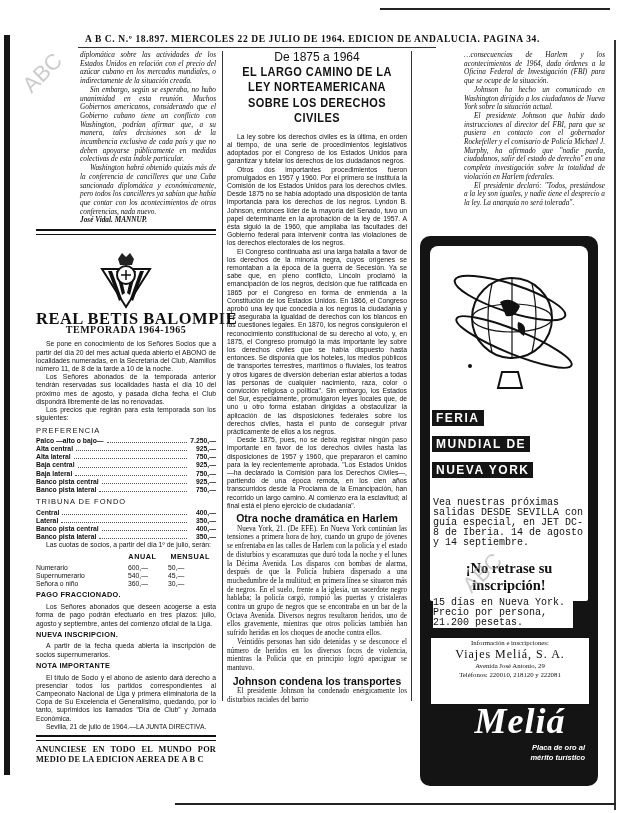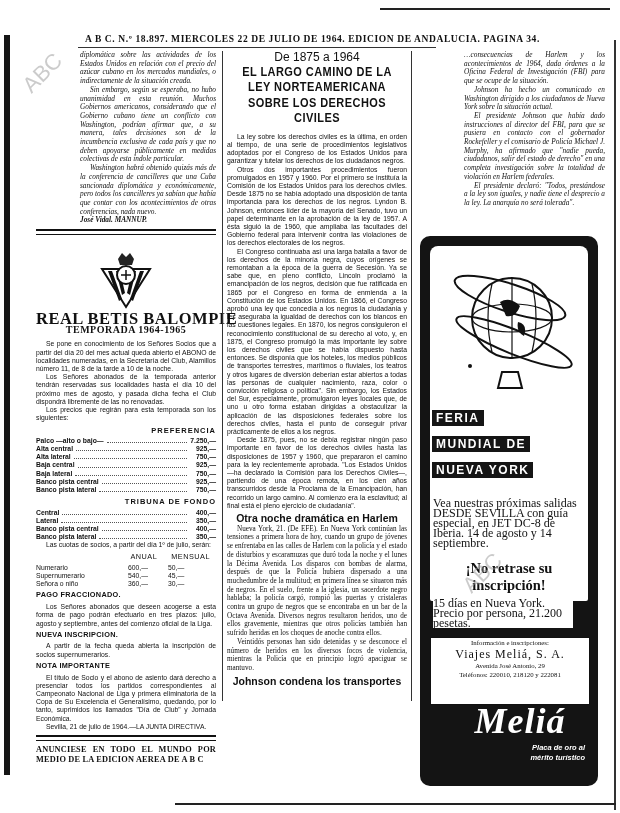--- a/index.html
+++ b/index.html
@@ -19,44 +19,44 @@
   p { margin:0; }
   .indent { text-indent:10px; }
   .italic { font-style:italic; font-family:Liberation Serif, serif;margin-left:44px; }
   .bold { font-weight:bold; }
   .rule { height:3px; border-top:2px solid #111; border-bottom:1px solid #111; margin:4px 0; }
 
   .betis-logo { width:56px; height:60px; margin:14px auto 6px auto; display:block; }
   .betis-title { font-family:"Liberation Serif", serif; font-weight:bold; font-size:16.5px; letter-spacing:0.5px; text-align:center; margin:2px 0; white-space:nowrap; }
   .betis-sub { font-family:"Liberation Serif", serif; font-weight:bold; font-size:10px; text-align:center; margin-bottom:6px; letter-spacing:0.5px; }
   .betis-body { font-family:"Liberation Sans", sans-serif; font-size:6.8px; line-height:8.2px; }
-  .sec-head { text-align:right; font-family:"Liberation Sans", sans-serif; font-weight:bold; font-size:7.5px; letter-spacing:1px; margin:4px 0 2px; }
+  .sec-head { text-align:left; font-family:"Liberation Sans", sans-serif; font-weight:normal; font-size:7.5px; letter-spacing:1px; margin:4px 0 2px; }
   .price-row { display:flex; font-family:"Liberation Sans", sans-serif; font-weight:bold; font-size:6.8px; line-height:8.1px; }
   .price-row .lbl { white-space:nowrap; }
   .price-row .dots { flex:1; border-bottom:1px dotted #555; margin:0 3px 2px 3px; }
   .price-row .val { white-space:nowrap; width:26px; text-align:right; }
-  .fee-head { display:flex; justify-content:flex-end; font-family:"Liberation Sans", sans-serif; font-weight:normal; font-size:7.3px; gap:14px; margin:4px 6px 2px 0; letter-spacing:0.5px; }
+  .fee-head { display:flex; justify-content:flex-end; font-family:"Liberation Sans", sans-serif; font-weight:bold; font-size:7.3px; gap:14px; margin:4px 6px 2px 0; letter-spacing:0.5px; }
   .fee-row { display:flex; font-family:"Liberation Sans", sans-serif; font-size:6.8px; line-height:8.2px; }
   .fee-row .lbl { width:92px; }
   .fee-row .a { width:40px; }
   .fee-row .m { width:40px; }
   .sub-head { font-family:"Liberation Sans", sans-serif; font-weight:bold; font-size:7.3px; margin:3px 0; letter-spacing:0.3px; }
   .footer-ad { font-family:"Liberation Serif", serif; font-weight:bold; font-size:8.3px; line-height:9.5px; letter-spacing:0.2px; }
 
   .mid-kicker { text-align:center; font-family:"Liberation Sans", sans-serif; font-size:12px; margin:2px 0 3px; }
   .mid-title { text-align:center; font-family:"Liberation Sans", sans-serif; font-weight:bold; font-size:12.5px; line-height:15.5px; letter-spacing:0.5px; margin-bottom:6px; transform:scaleX(0.88); }
   .mid-body { font-family:"Liberation Sans", sans-serif; font-size:6.8px; line-height:8.2px; }
   .mid-sub { font-family:"Liberation Sans", sans-serif; font-weight:bold; font-size:10.5px; margin:4px 0 2px; text-align:center; }
   .mid-body2 { font-family:"Liberation Serif", serif; font-size:7.2px; line-height:8.7px; }
 
   .ad-box { position:absolute; left:420px; top:236px; width:178px; height:550px; background:#141414; border-radius:10px; }
   .ad-inner { position:absolute; left:430px; top:246px; width:158px; height:355px; background:#fff; border-radius:8px 8px 2px 2px; }
   .globe { position:absolute; left:440px; top:260px; width:140px; height:140px; }
   .ad-banner { position:absolute; background:#151515; color:#fff; font-family:"Liberation Sans", sans-serif; font-weight:bold; letter-spacing:1.5px; font-size:12px; padding:1px 4px; white-space:nowrap; }
-  .ad-text { position:absolute; left:433px; width:152px; font-family:Liberation Serif, serif; font-size:12px; line-height:10px; }
+  .ad-text { position:absolute; left:433px; width:152px; font-family:Liberation Mono, monospace; font-size:10px; line-height:10px; }
   .ad-cta { position:absolute; left:433px; width:152px; text-align:center; font-family:"Liberation Serif", serif; font-weight:bold; font-size:14.5px; line-height:17px; }
   .ad-contact { position:absolute; left:430px; top:637px; width:158px; height:66px; background:#fff; border:1px solid #111; font-family:"Liberation Serif", serif; text-align:center; font-size:6.8px; line-height:9px; }
   .ad-contact .big { font-size:12px; line-height:14px; letter-spacing:1px; }
   .melia { position:absolute; left:450px; top:700px; width:140px; text-align:center; color:#fff; font-family:"Liberation Serif", serif; font-weight:bold; font-style:italic; font-size:36px; letter-spacing:1px; }
   .melia-tag { position:absolute; left:455px; top:743px; width:130px; text-align:right; color:#fff; font-family:"Liberation Sans", sans-serif; font-weight:bold; font-style:italic; font-size:7.5px; line-height:10px; }
   .watermark { position:absolute; font-family:"Liberation Sans", sans-serif; color:#999; font-size:22px; opacity:0.5; transform:rotate(-45deg); }
 </style>
 </head>
 <body>
 
@@ -197,20 +197,21 @@
     <p class="indent">Otros dos importantes procedimientos fueron promulgados en 1957 y 1960. Por el primero se instituía la Comisión de los Estados Unidos para los derechos civiles. Desde 1875 no se había adoptado una disposición de tanta importancia para los derechos de los negros. Lyndon B. Johnson, entonces líder de la mayoría del Senado, tuvo un papel determinante en la aprobación de la ley de 1957. A ésta siguió la de 1960, que ampliaba las facultades del Gobierno federal para intervenir contra las violaciones de los derechos electorales de los negros.</p>
     <p class="indent">El Congreso continuaba así una larga batalla a favor de los derechos de la minoría negra, cuyos orígenes se remontaban a la época de la guerra de Secesión. Ya se sabe que, en pleno conflicto, Lincoln proclamó la emancipación de los negros, decisión que fue ratificada en 1865 por el Congreso en forma de enmienda a la Constitución de los Estados Unidos. En 1866, el Congreso aprobó una ley que concedía a los negros la ciudadanía y les aseguraba la igualdad de derechos con los blancos en las cuestiones legales. En 1870, los negros consiguieron el reconocimiento constitucional de su derecho al voto, y, en 1875, el Congreso promulgó la más importante ley sobre los derechos civiles que se había dispuesto hasta entonces. Se disponía que los hoteles, los medios públicos de transportes terrestres, marítimos o fluviales, los teatros y otros lugares de diversión deberían estar abiertos a todas las personas de cualquier nacimiento, raza, color o convicción religiosa o política". Sin embargo, los Estados del Sur, especialmente, promulgaron leyes locales que, de uno u otro forma estaban dirigidas a obstaculizar la aplicación de las disposiciones federales sobre los derechos civiles, hasta el punto de conseguir privar prácticamente de ellos a los negros.</p>
     <p class="indent">Desde 1875, pues, no se debía registrar ningún paso importante en favor de los derechos civiles hasta las disposiciones de 1957 y 1960, que prepararon el camino para la ley recientemente aprobada. "Los Estados Unidos —ha declarado la Comisión para los Derechos Civiles—, partiendo de una época remota, en los cien años transcurridos desde la Proclama de la Emancipación, han recorrido un largo camino. Al comienzo era la esclavitud; al final está el pleno ejercicio de ciudadanía".</p>
   </div>
   <div class="mid-sub">Otra noche dramática en Harlem</div>
   <div class="mid-body2">
     <p class="indent">Nueva York, 21. (De EFE). En Nueva York continúan las tensiones a primera hora de hoy, cuando un grupo de jóvenes se enfrentaba en las calles de Harlem con la policía y el estado de disturbios y escaramuzas que duró toda la noche y el lunes la Décima Avenida. Los disparos con bombas de alarma, después de que la Policía hubiera dispersado a una muchedumbre de la multitud; en primera línea se situaron más de negros. En el suelo, frente a la iglesia, un sacerdote negro hablaba; la policía cargó, rompió las puertas y cristaleras contra un grupo de negros que se encontraba en un bar de la Octava Avenida. Diversos negros resultaron heridos, uno de ellos gravemente, mientras que otros policías también han sufrido heridas en los choques de anoche contra ellos.</p>
     <p class="indent">Veintidós personas han sido detenidas y se desconoce el número de heridos en los diversos focos de violencia, mientras la Policía que en principio logró apaciguar se mantuvo.</p>
   </div>
   <div class="mid-sub">Johnson condena los transportes</div>
+  <p class="mid-body2 indent">El presidente Johnson ha condenado enérgicamente los disturbios raciales del barrio</p>
 </div>
 
 <div class="col col-right" style="height:180px; overflow:hidden;">
   <p class="italic">…consecuencias de Harlem y los acontecimientos de 1964, dada órdenes a la Oficina Federal de Investigación (FBI) para que se ocupe de la situación.</p>
   <p class="italic indent">Johnson ha hecho un comunicado en Washington dirigido a los ciudadanos de Nueva York sobre la situación actual.</p>
   <p class="italic indent">El presidente Johnson que había dado instrucciones al director del FBI, para que se pusiera en contacto con el gobernador Rockefeller y el comisario de Policía Michael J. Murphy, ha afirmado que "nadie pueda, ciudadanos, salir del estado de derecho" en una completa investigación sobre la totalidad de violación en Harlem federales.</p>
   <p class="italic indent">El presidente declaró: "Todos, prestándose a la ley son iguales, y nadie tiene el desprecio a la ley. La anarquía no será tolerada".</p>
 </div>
 
 <div class="ad-box"></div>

